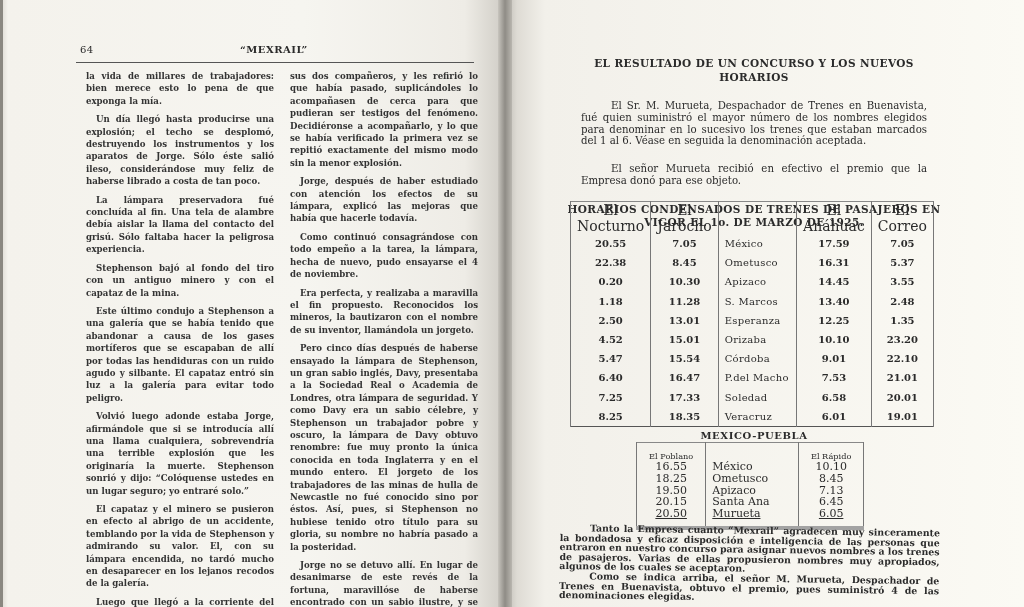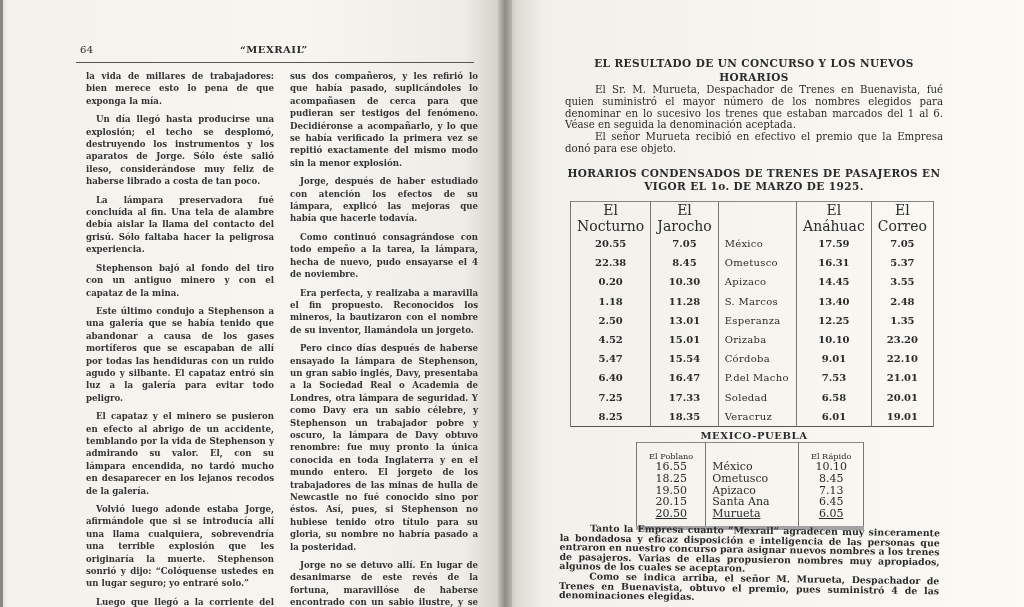--- a/index.html
+++ b/index.html
@@ -14,21 +14,21 @@
   .mag-title{left:240px;font-weight:bold;}
   .head-rule{position:absolute;left:76px;top:62px;width:398px;height:1px;background:#555;}
   .col{position:absolute;top:70px;width:196px;font-size:8.6px;line-height:12.4px;text-align:justify;font-weight:bold;color:#333;}
   .col-a{left:78px;}
   .col-b{left:282px;}
   .col p{margin:0 0 6px 8px;text-indent:10px;hyphens:auto;}
   .col p.noindent{text-indent:0;}
 
   .right-content{position:absolute;left:565px;top:56px;width:378px;}
   .r-title{text-align:center;font-weight:bold;font-size:10.5px;line-height:14px;letter-spacing:0.4px;}
-  .r-para{font-size:10.2px;line-height:11.8px;text-align:justify;margin:0;text-indent:30px;}
+  .r-para{font-size:10.2px;line-height:11.8px;text-align:justify;margin:16px;text-indent:30px;}
   .r-heading{text-align:center;font-weight:bold;font-size:10.5px;line-height:13px;letter-spacing:0.4px;margin-top:12px;}
   .r-sub{text-align:center;font-weight:bold;font-size:10px;letter-spacing:0.6px;margin:6px 0 6px 0;}
 
   table.tt{border-collapse:collapse;font-size:10px;}
   table.tt td, table.tt th{border-left:1px solid #777;border-right:1px solid #777;padding:0 6px;}
   .tbl-mv{position:absolute;left:570px;top:201px;width:364px;border-bottom:1px solid #555;border-top:1px solid #888;}
   .tbl-mv th{font-weight:normal;font-size:14px;height:27px;vertical-align:middle;text-align:center;}
   .tbl-mv td{height:19.2px;text-align:center;font-weight:bold;}
   .tbl-mv td.st{text-align:left;font-weight:normal;padding-left:6px;letter-spacing:0.3px;}
   .sub-mp{position:absolute;left:565px;top:424px;width:378px;}
@@ -52,22 +52,22 @@
   <span class="running-head page-num">64</span>
   <span class="running-head mag-title">“MEXRAIL”</span>
   <div class="head-rule"></div>
 
   <div class="col col-a">
     <p class="noindent">la vida de millares de trabajadores: bien merece esto lo pena de que exponga la mía.</p>
     <p>Un día llegó hasta producirse una explosión; el techo se desplomó, destruyendo los instrumentos y los aparatos de Jorge. Sólo éste salió ileso, considerándose muy feliz de haberse librado a costa de tan poco.</p>
     <p>La lámpara preservadora fué concluída al fin. Una tela de alambre debía aislar la llama del contacto del grisú. Sólo faltaba hacer la peligrosa experiencia.</p>
     <p>Stephenson bajó al fondo del tiro con un antiguo minero y con el capataz de la mina.</p>
     <p>Este último condujo a Stephenson a una galería que se había tenido que abandonar a causa de los gases mortíferos que se escapaban de allí por todas las hendiduras con un ruido agudo y silbante. El capataz entró sin luz a la galería para evitar todo peligro.</p>
+    <p>Volvió luego adonde estaba Jorge, afirmándole que si se introducía allí una llama cualquiera, sobrevendría una terrible explosión que les originaría la muerte. Stephenson sonrió y dijo: “Colóquense ustedes en un lugar seguro; yo entraré solo.”</p>
     <p>El capataz y el minero se pusieron en efecto al abrigo de un accidente, temblando por la vida de Stephenson y admirando su valor. El, con su lámpara encendida, no tardó mucho en desaparecer en los lejanos recodos de la galería.</p>
-    <p>Volvió luego adonde estaba Jorge, afirmándole que si se introducía allí una llama cualquiera, sobrevendría una terrible explosión que les originaría la muerte. Stephenson sonrió y dijo: “Colóquense ustedes en un lugar seguro; yo entraré solo.”</p>
     <p>Luego que llegó a la corriente del gas mortífero, la llama de su lámpara se elevó súbitamente; parecía que el aparato iba a inflamarse; pero a poco disminuyó y se apagó.</p>
 
   </div>
 
   <div class="col col-b">
     <p class="noindent">sus dos compañeros, y les refirió lo que había pasado, suplicándoles lo acompañasen de cerca para que pudieran ser testigos del fenómeno. Decidiéronse a acompañarlo, y lo que se había verificado la primera vez se repitió exactamente del mismo modo sin la menor explosión.</p>
     <p>Jorge, después de haber estudiado con atención los efectos de su lámpara, explicó las mejoras que había que hacerle todavía.</p>
     <p>Como continuó consagrándose con todo empeño a la tarea, la lámpara, hecha de nuevo, pudo ensayarse el 4 de noviembre.</p>
     <p>Era perfecta, y realizaba a maravilla el fin propuesto. Reconocidos los mineros, la bautizaron con el nombre de su inventor, llamándola un jorgeto.</p>
     <p>Pero cinco días después de haberse ensayado la lámpara de Stephenson, un gran sabio inglés, Davy, presentaba a la Sociedad Real o Academia de Londres, otra lámpara de seguridad. Y como Davy era un sabio célebre, y Stephenson un trabajador pobre y oscuro, la lámpara de Davy obtuvo renombre: fue muy pronto la única conocida en toda Inglaterra y en el mundo entero. El jorgeto de los trabajadores de las minas de hulla de Newcastle no fué conocido sino por éstos. Así, pues, si Stephenson no hubiese tenido otro título para su gloria, su nombre no habría pasado a la posteridad.</p>

